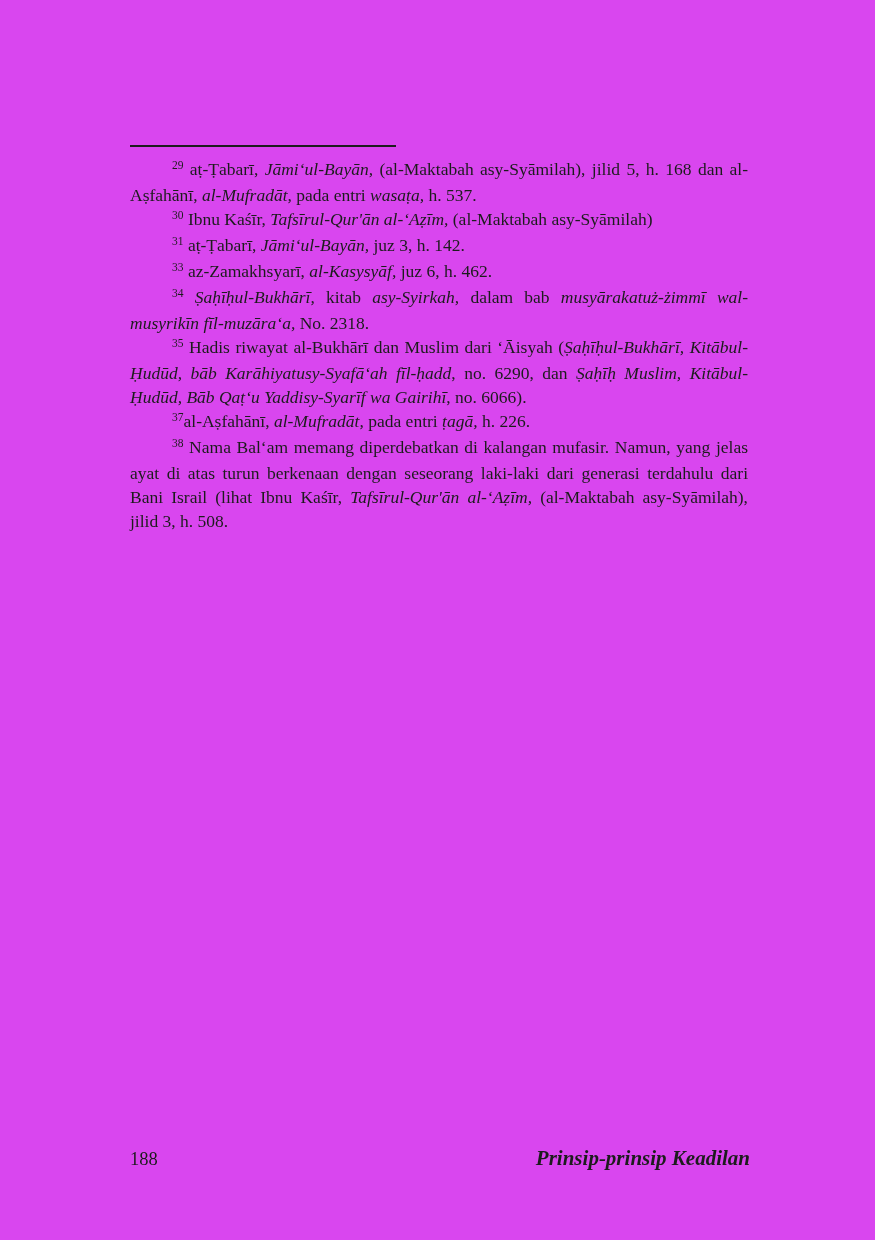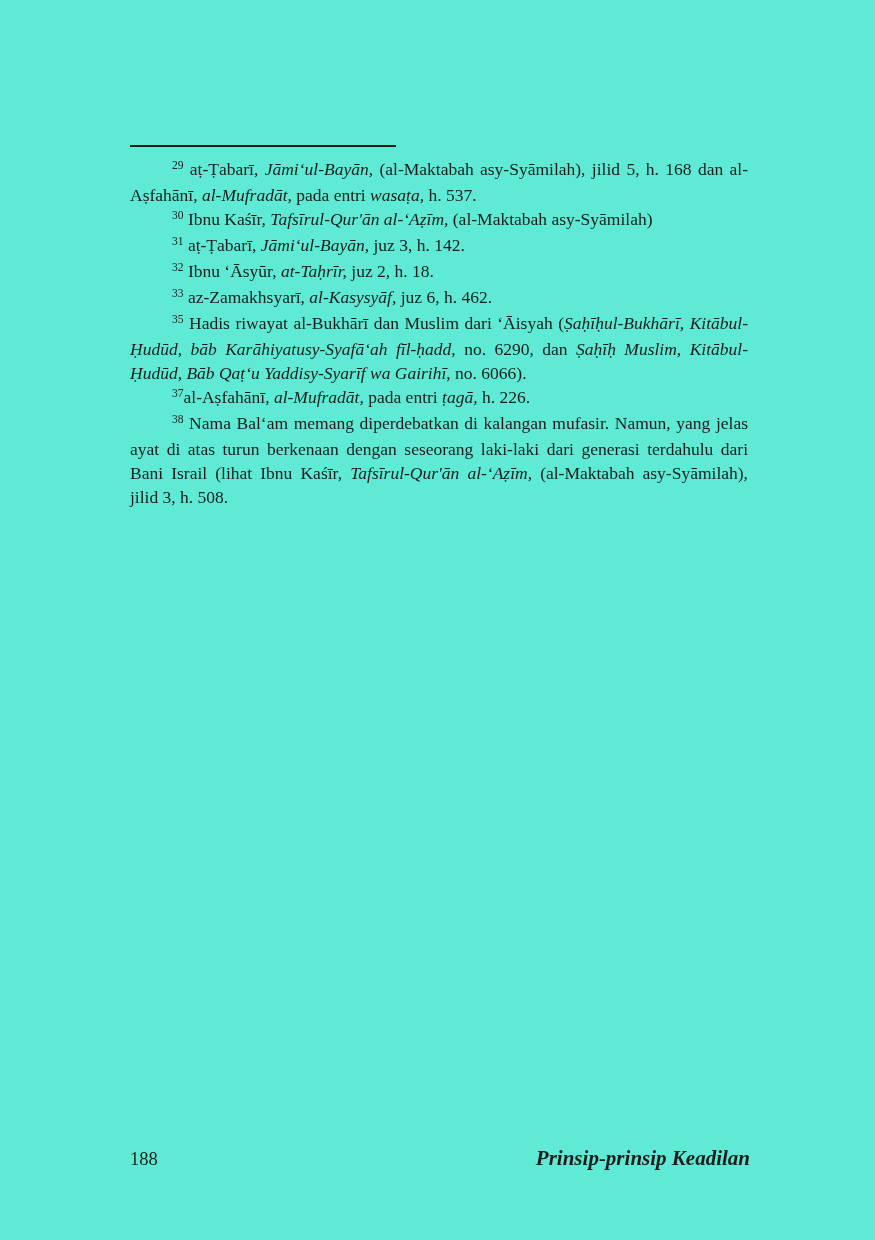--- a/index.html
+++ b/index.html
@@ -4,21 +4,21 @@
 <style>
   html, body {
     margin: 0;
     padding: 0;
     background: #ffffff;
   }
   .page {
     position: relative;
     width: 875px;
     height: 1240px;
-    background: #5eead4;
+    background: #d946ef;
     font-family: "Liberation Serif", serif;
     color: #1c1c1c;
     overflow: hidden;
   }
   .footnote-rule {
     position: absolute;
     left: 130px;
     top: 145px;
     width: 266px;
     height: 0;
@@ -71,22 +71,22 @@
 </style>
 </head>
 <body>
 
 <div class="page">
   <hr class="footnote-rule">
   <div class="footnotes" id="footnotes">
       <p class="footnote"><span class="fn-num">29</span><span> aṭ-Ṭabarī, </span><span class="it">Jāmi‘ul-Bayān,</span><span> (al-Maktabah asy-Syāmilah), jilid 5, h. 168 dan al-Aṣfahānī, </span><span class="it">al-Mufradāt,</span><span> pada entri </span><span class="it">wasaṭa,</span><span> h. 537.</span></p>
       <p class="footnote"><span class="fn-num">30</span><span> Ibnu Kaśīr, </span><span class="it">Tafsīrul-Qur'ān al-‘Aẓīm,</span><span> (al-Maktabah asy-Syāmilah)</span></p>
       <p class="footnote"><span class="fn-num">31</span><span> aṭ-Ṭabarī, </span><span class="it">Jāmi‘ul-Bayān,</span><span> juz 3, h. 142.</span></p>
-      <p class="footnote"><span class="fn-num">32</span><span> Ibnu ‘Āsyūr, </span><span class="it">at-Taḥrīr,</span><span> juz 2, h. 18.</span></p>
       <p class="footnote"><span class="fn-num">33</span><span> az-Zamakhsyarī, </span><span class="it">al-Kasysyāf,</span><span> juz 6, h. 462.</span></p>
+      <p class="footnote"><span class="fn-num">34</span><span> </span><span class="it">Ṣaḥīḥul-Bukhārī,</span><span> kitab </span><span class="it">asy-Syirkah,</span><span> dalam bab </span><span class="it">musyārakatuż-żimmī wal-musyrikīn fīl-muzāra‘a,</span><span> No. 2318.</span></p>
       <p class="footnote"><span class="fn-num">35</span><span> Hadis riwayat al-Bukhārī dan Muslim dari ‘Āisyah (</span><span class="it">Ṣaḥīḥul-Bukhārī, Kitābul-Ḥudūd, bāb Karāhiyatusy-Syafā‘ah fīl-ḥadd</span><span>, no. 6290, dan </span><span class="it">Ṣaḥīḥ Muslim, Kitābul-Ḥudūd, Bāb Qaṭ‘u Yaddisy-Syarīf wa Gairihī</span><span>, no. 6066).</span></p>
       <p class="footnote"><span class="fn-num">37</span><span>al-Aṣfahānī, </span><span class="it">al-Mufradāt,</span><span> pada entri </span><span class="it">ṭagā,</span><span> h. 226.</span></p>
       <p class="footnote"><span class="fn-num">38</span><span> Nama Bal‘am memang diperdebatkan di kalangan mufasir. Namun, yang jelas ayat di atas turun berkenaan dengan seseorang laki-laki dari generasi terdahulu dari Bani Israil (lihat Ibnu Kaśīr, </span><span class="it">Tafsīrul-Qur'ān al-‘Aẓīm,</span><span> (al-Maktabah asy-Syāmilah), jilid 3, h. 508.</span></p>
     </div>
   <div class="page-footer">
     <span class="page-number">188</span>
     <span class="running-title">Prinsip-prinsip Keadilan</span>
   </div>
 </div>
 

